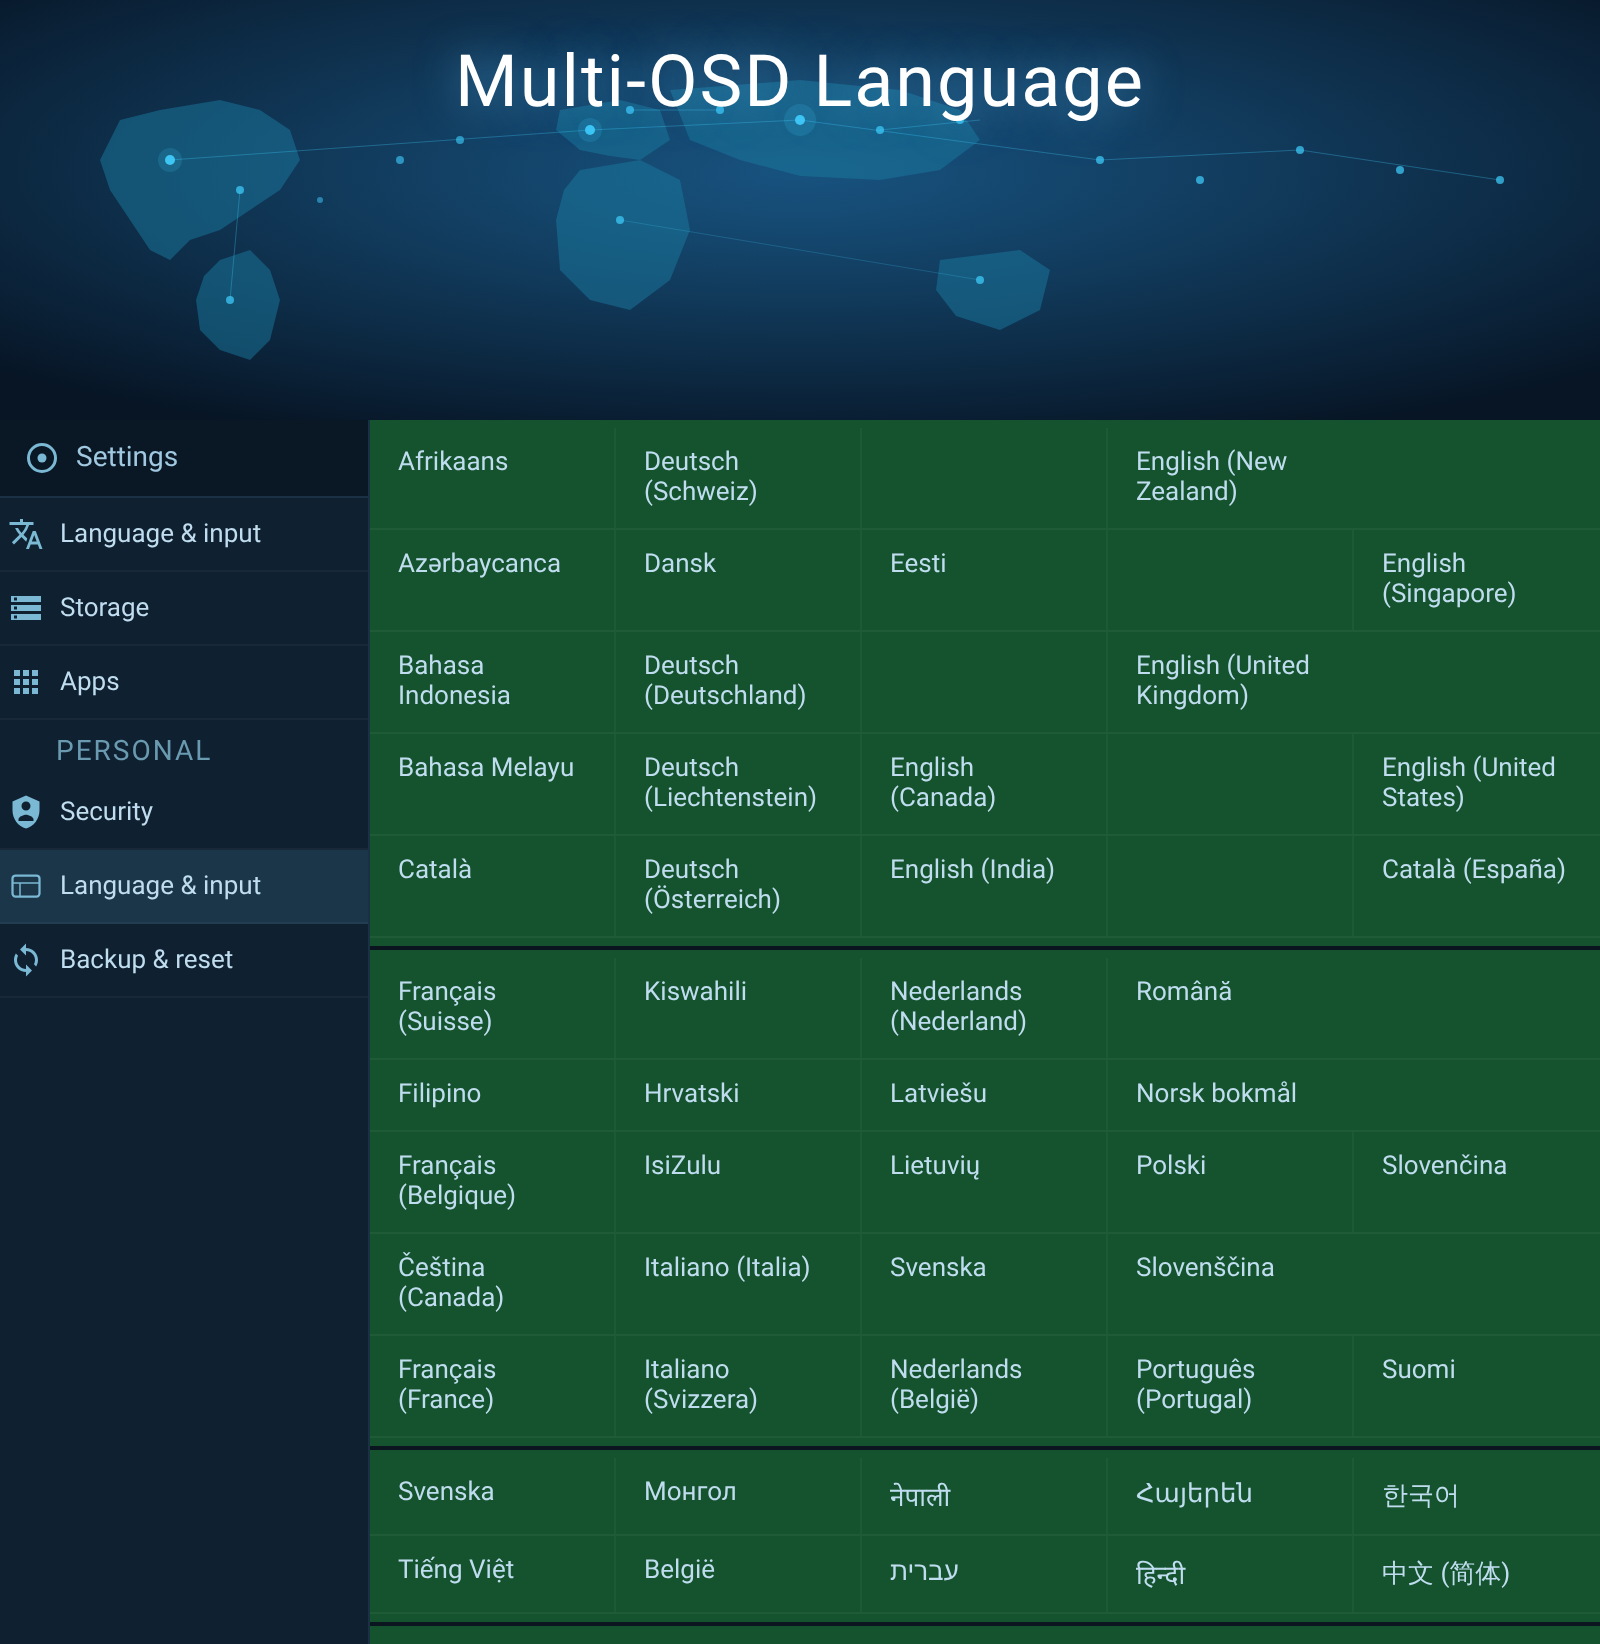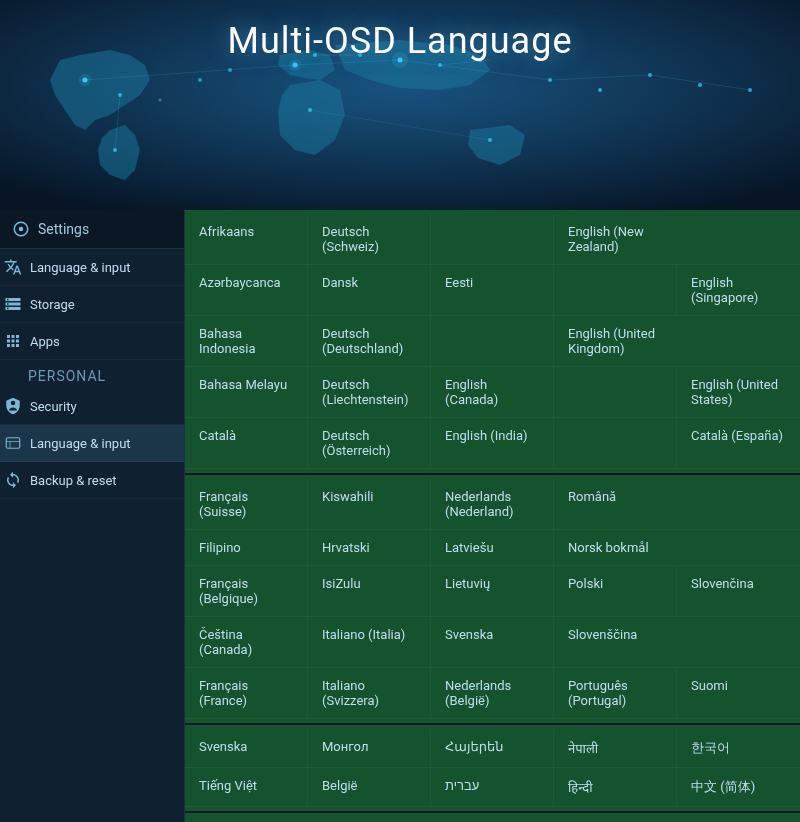--- a/index.html
+++ b/index.html
@@ -363,22 +363,22 @@
           <div class="lang-cell">Italiano (Svizzera)</div>
           <div class="lang-cell">Nederlands (België)</div>
           <div class="lang-cell">Português (Portugal)</div>
           <div class="lang-cell">Suomi</div>
         </div>
       </div>
       <div class="lang-group">
         <div class="lang-row">
           <div class="lang-cell">Svenska</div>
           <div class="lang-cell">Монгол</div>
+          <div class="lang-cell">नेपाली</div>
           <div class="lang-cell">Հայերեն</div>
-          <div class="lang-cell">नेपाली</div>
           <div class="lang-cell">한국어</div>
         </div>
         <div class="lang-row">
           <div class="lang-cell">Tiếng Việt</div>
           <div class="lang-cell">België</div>
           <div class="lang-cell">עברית</div>
           <div class="lang-cell">हिन्दी</div>
           <div class="lang-cell">中文 (简体)</div>
         </div>
       </div>

